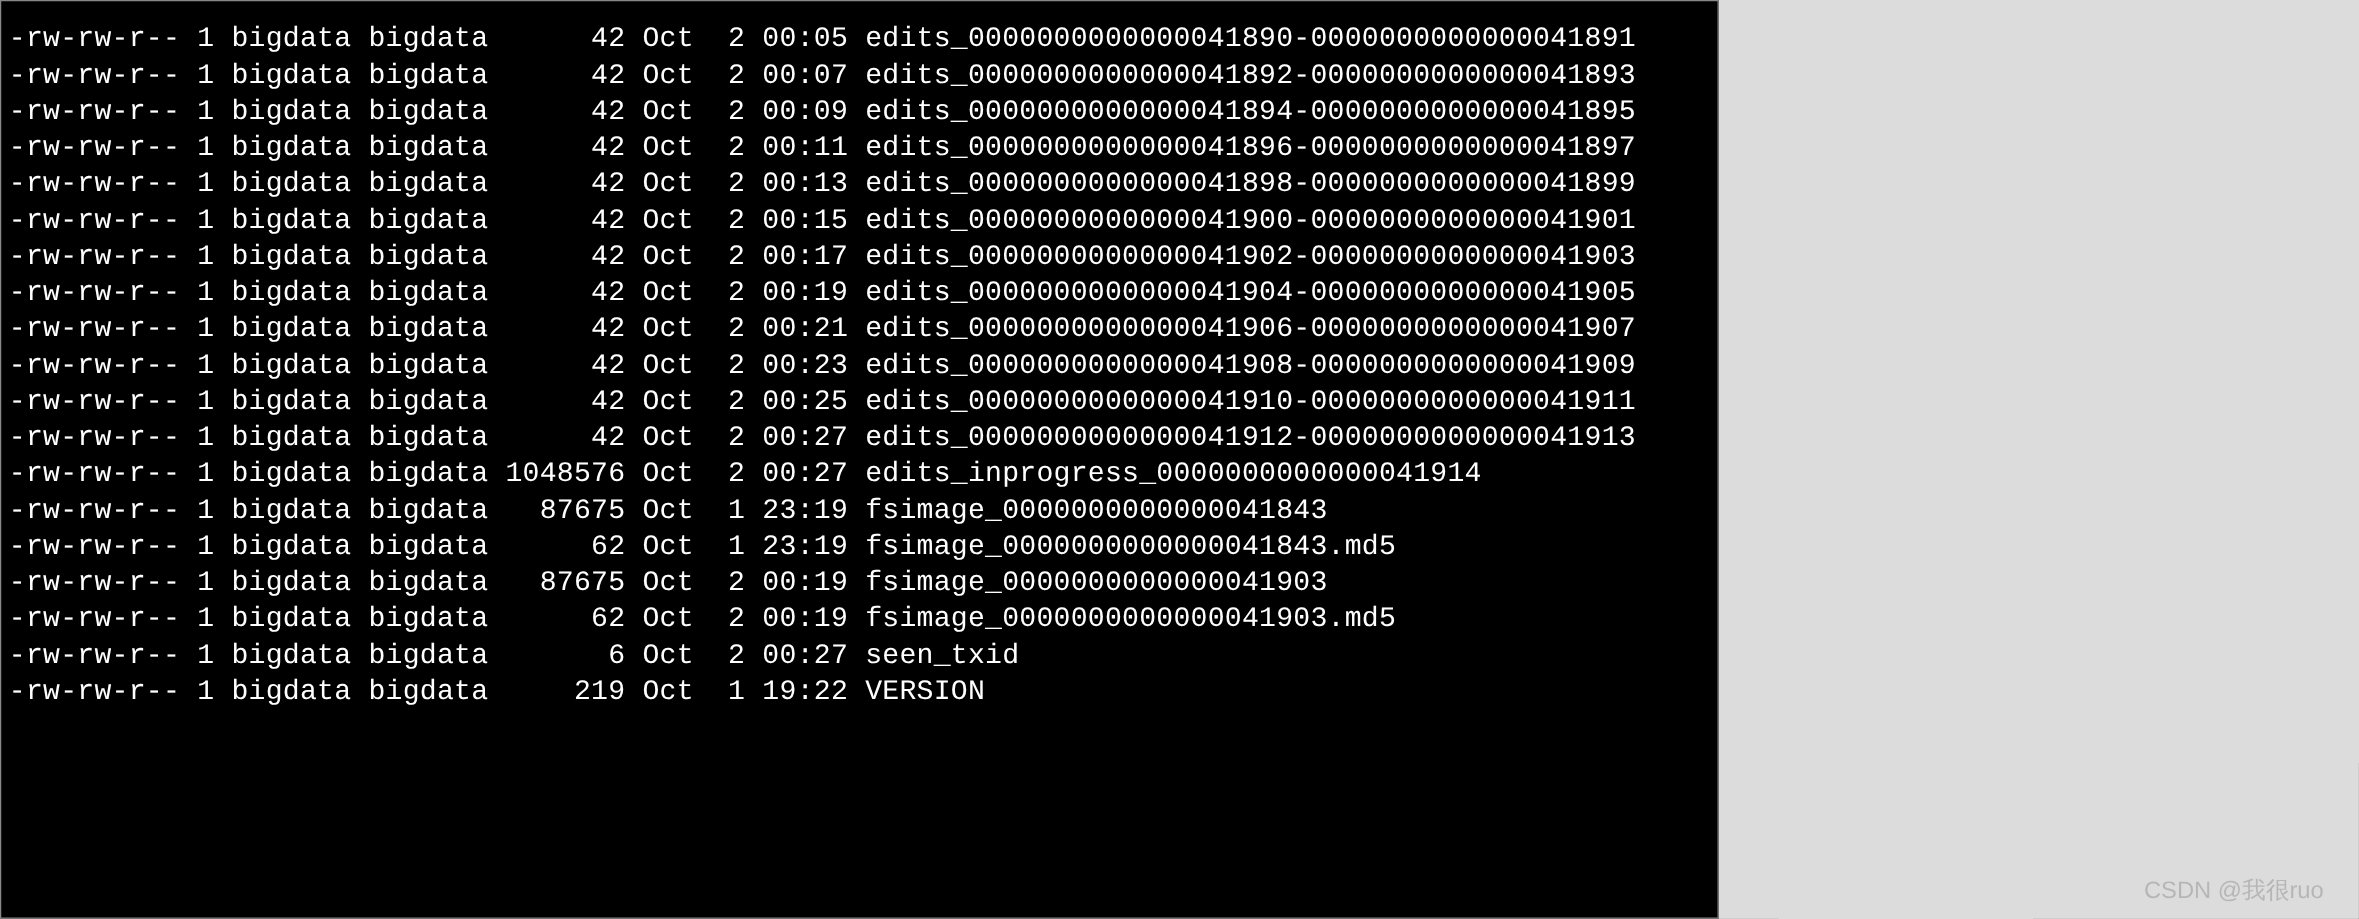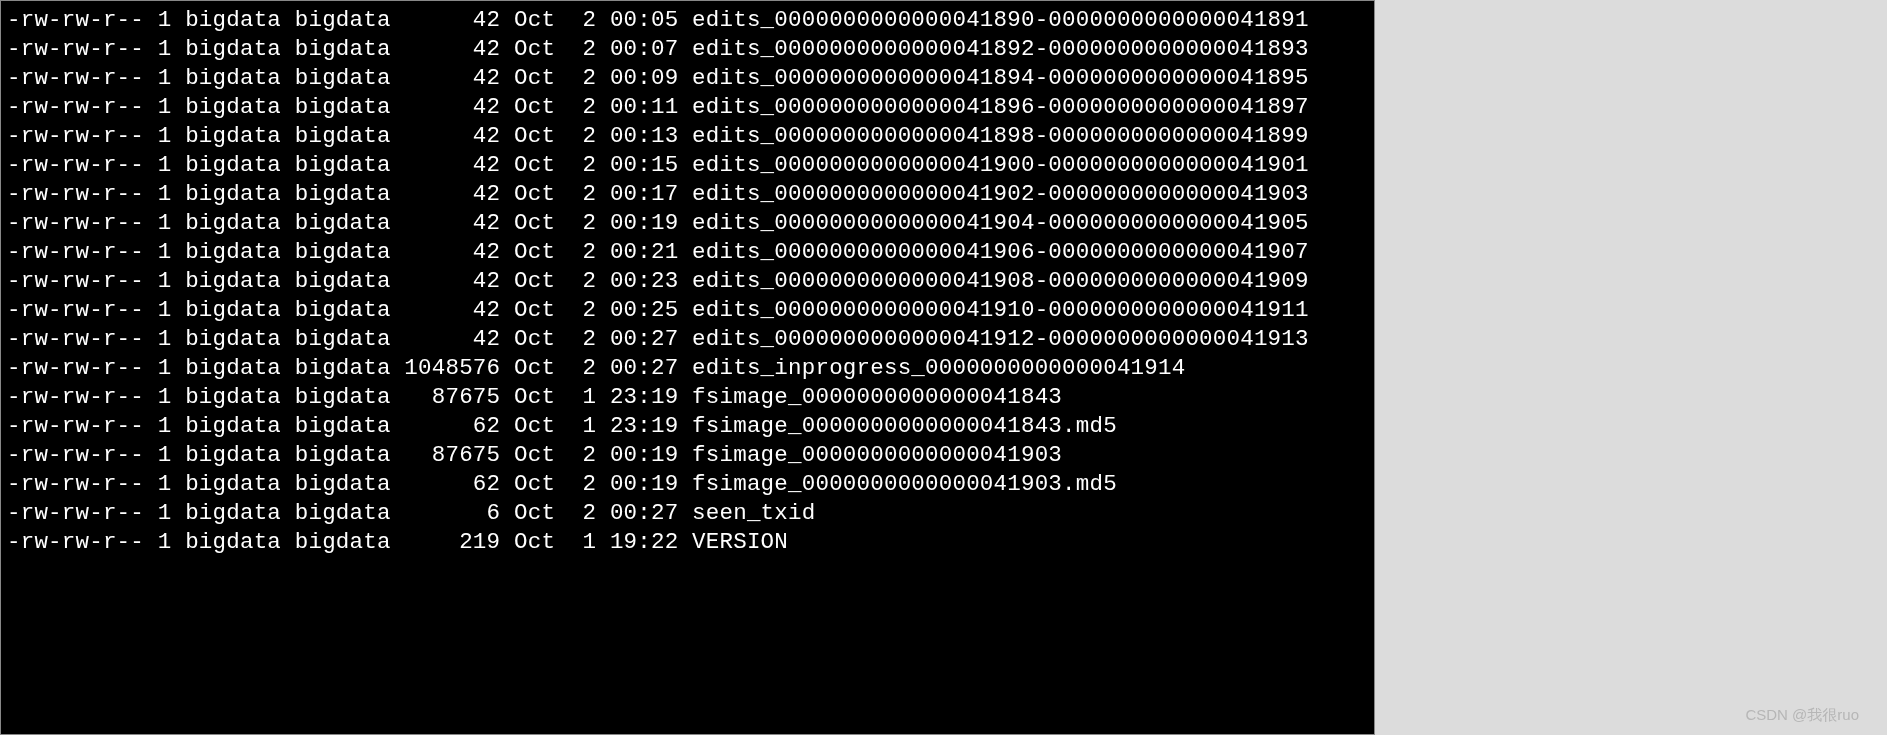--- a/index.html
+++ b/index.html
@@ -11,21 +11,21 @@
     overflow: hidden;
     font-family: "Consolas", "Courier New", monospace;
   }
   .terminal-frame {
     position: relative;
     background: #000;
     color: #fff;
     width: 1375px;
     height: 735px;
     box-sizing: border-box;
-    padding: 5px 6px 2px 6px;
+    padding: 16px 6px 2px 6px;
     border: 1px solid #888;
     overflow-y: auto;
     overflow-x: hidden;
   }
   .terminal-content {
     white-space: pre;
     font-size: 22.5px;
     line-height: 29px;
     letter-spacing: 0.2px;
   }
@@ -34,21 +34,21 @@
     font-size: 22.5px;
     line-height: 29px;
     letter-spacing: 0.2px;
   }
   .watermark {
     position: absolute;
     right: 28px;
     bottom: 10px;
     color: #b0b0b0;
     font-family: Arial, sans-serif;
-    font-size: 15px;
+    font-size: 19px;
     opacity: 0.85;
     pointer-events: none;
   }
   
   .terminal-frame::-webkit-scrollbar {
     width: 16px;
   }
   .terminal-frame::-webkit-scrollbar-track {
     background: #f0f0f0;
   }

